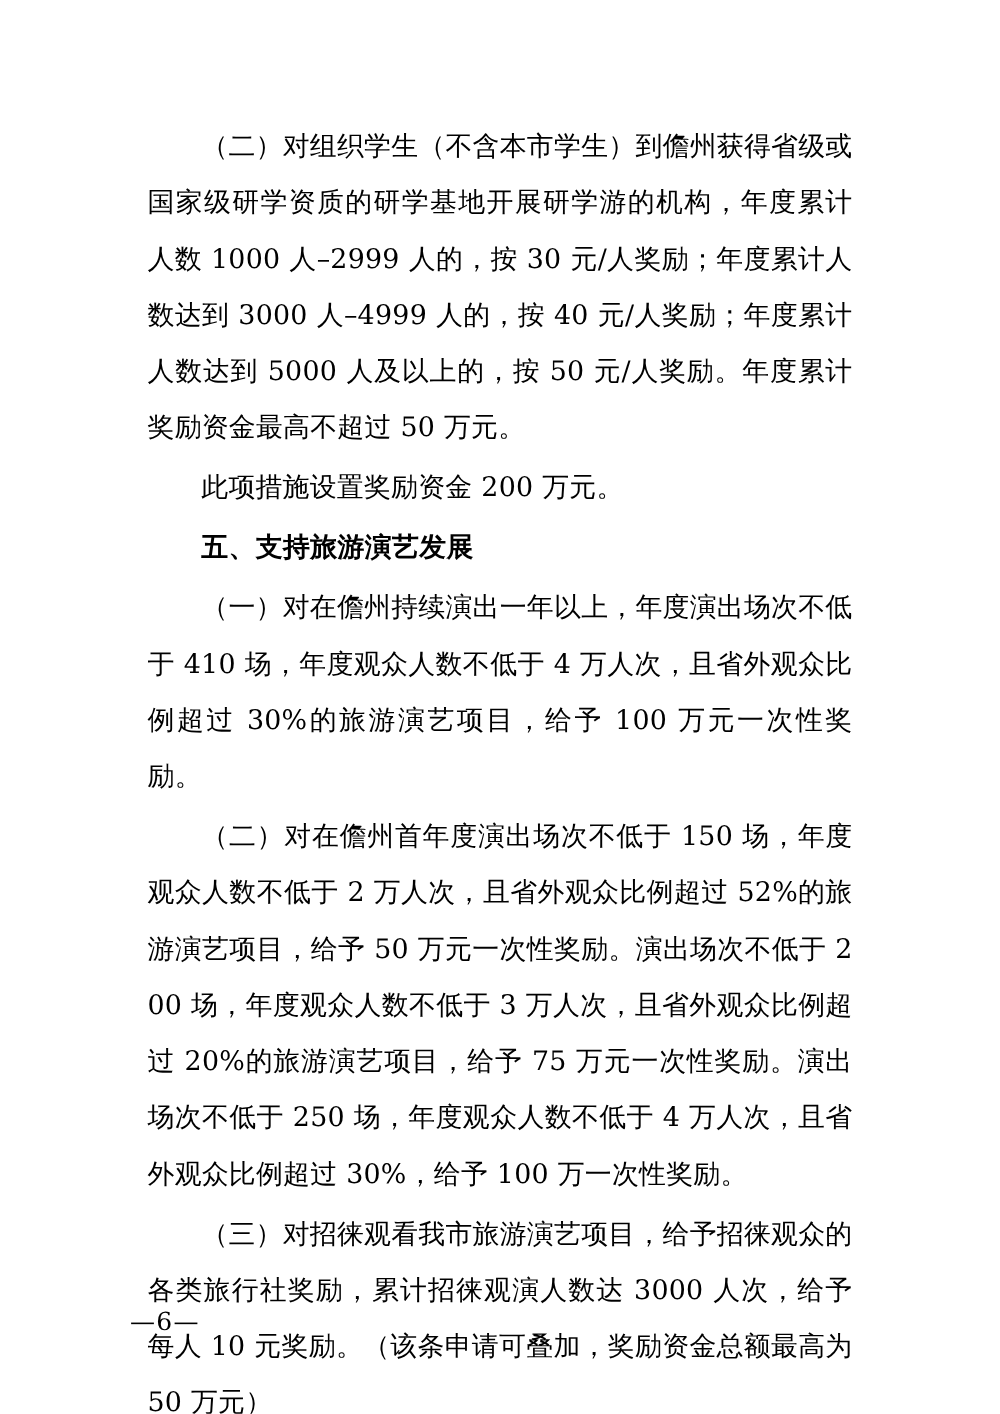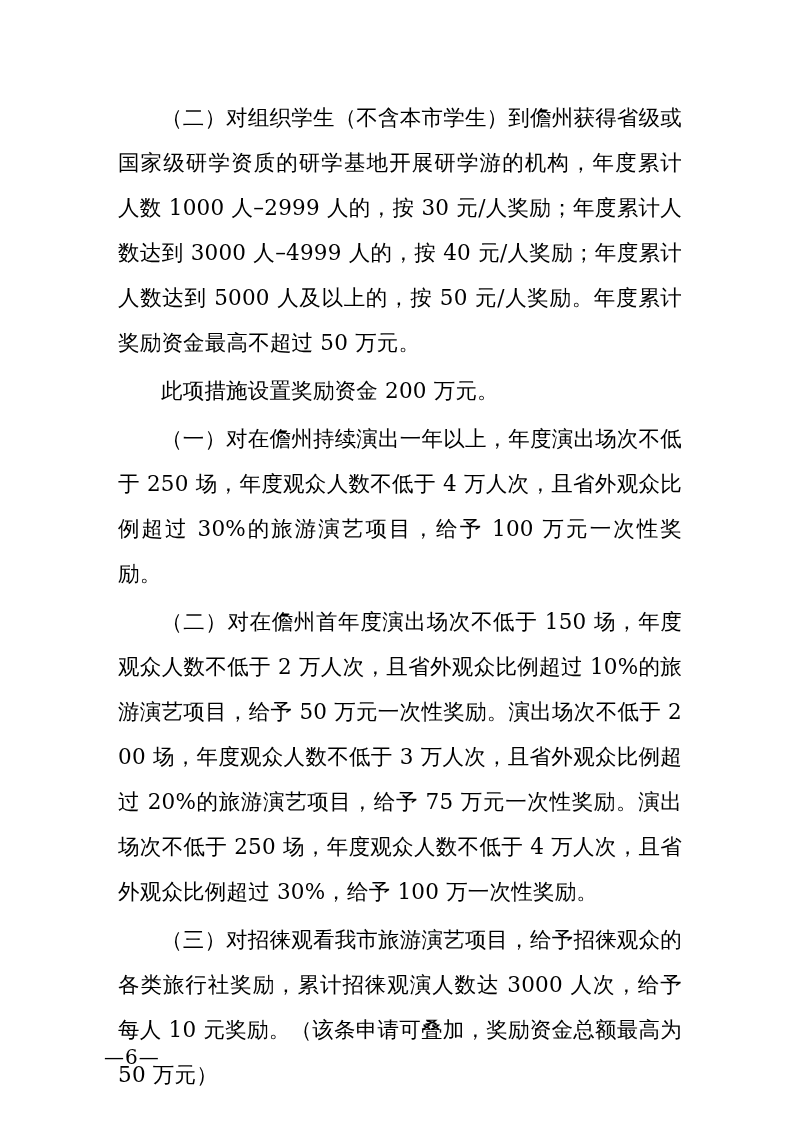--- a/index.html
+++ b/index.html
@@ -55,23 +55,24 @@
 </head>
 <body>
 
 <div class="page">
   <div class="doc-body">
 
     <p class="para">（二）对组织学生（不含本市学生）到儋州获得省级或国家级研学资质的研学基地开展研学游的机构，年度累计人数 1000 人–2999 人的，按 30 元/人奖励；年度累计人数达到 3000 人–4999 人的，按 40 元/人奖励；年度累计人数达到 5000 人及以上的，按 50 元/人奖励。年度累计奖励资金最高不超过 50 万元。</p>
 
     <p class="para">此项措施设置奖励资金 200 万元。</p>
 
+    <p class="heading">五、支持旅游演艺发展</p>
 
-    <p class="para">（一）对在儋州持续演出一年以上，年度演出场次不低于 250 场，年度观众人数不低于 4 万人次，且省外观众比例超过 30%的旅游演艺项目，给予 100 万元一次性奖励。</p>
+    <p class="para">（一）对在儋州持续演出一年以上，年度演出场次不低于 410 场，年度观众人数不低于 4 万人次，且省外观众比例超过 30%的旅游演艺项目，给予 100 万元一次性奖励。</p>
 
-    <p class="para">（二）对在儋州首年度演出场次不低于 150 场，年度观众人数不低于 2 万人次，且省外观众比例超过 10%的旅游演艺项目，给予 50 万元一次性奖励。演出场次不低于 200 场，年度观众人数不低于 3 万人次，且省外观众比例超过 20%的旅游演艺项目，给予 75 万元一次性奖励。演出场次不低于 250 场，年度观众人数不低于 4 万人次，且省外观众比例超过 30%，给予 100 万一次性奖励。</p>
+    <p class="para">（二）对在儋州首年度演出场次不低于 150 场，年度观众人数不低于 2 万人次，且省外观众比例超过 52%的旅游演艺项目，给予 50 万元一次性奖励。演出场次不低于 200 场，年度观众人数不低于 3 万人次，且省外观众比例超过 20%的旅游演艺项目，给予 75 万元一次性奖励。演出场次不低于 250 场，年度观众人数不低于 4 万人次，且省外观众比例超过 30%，给予 100 万一次性奖励。</p>
 
     <p class="para">（三）对招徕观看我市旅游演艺项目，给予招徕观众的各类旅行社奖励，累计招徕观演人数达 3000 人次，给予每人 10 元奖励。（该条申请可叠加，奖励资金总额最高为 50 万元）</p>
 
   </div>
 
   <div class="footer">—6—</div>
 </div>
 
 </body></html>

